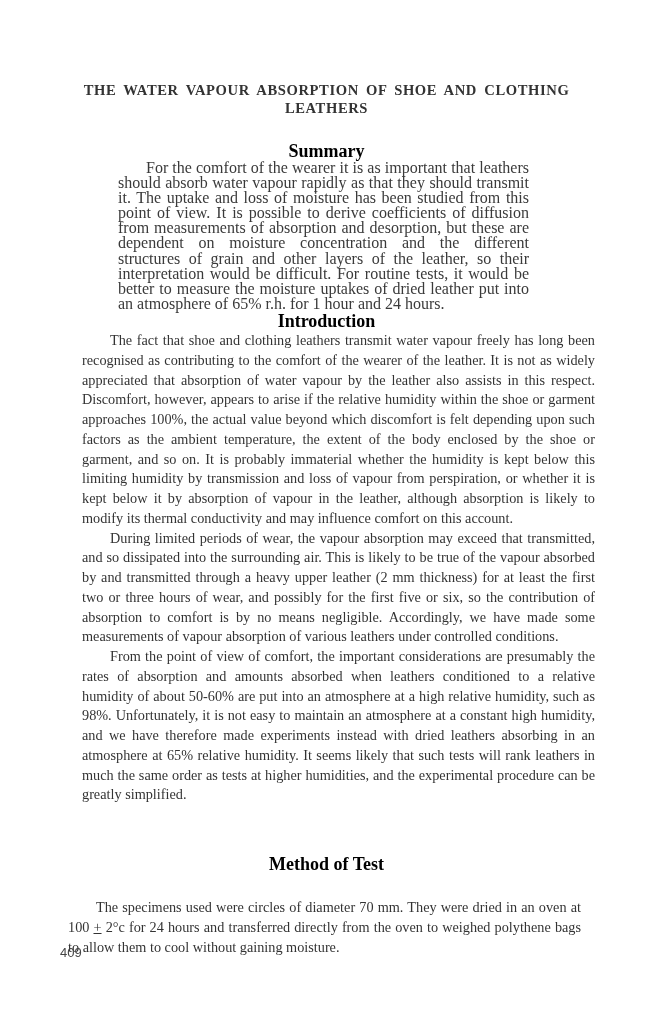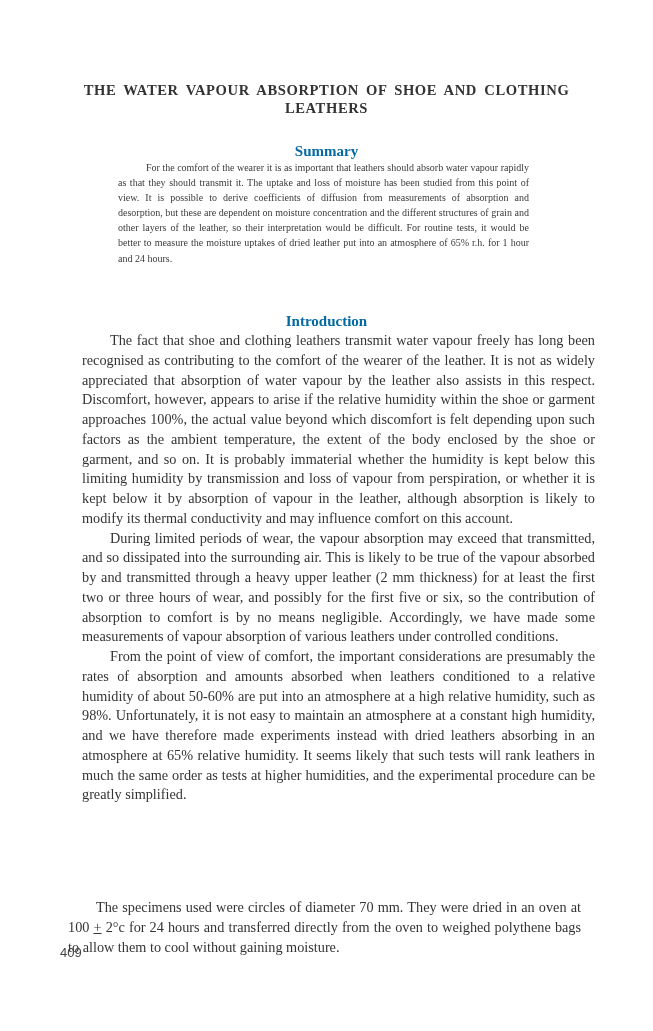--- a/index.html
+++ b/index.html
@@ -12,25 +12,25 @@
       position: absolute; left: 60px; width: 533px; top: 82px; text-align: center;
       font-weight: bold; font-size: 14.6px; line-height: 17.5px; letter-spacing: 0.6px; word-spacing: 3px;
       color: #333;
     }
     .author {
       position: absolute; left: 60px; width: 533px; top: 118px; text-align: center;
       font-weight: bold; font-size: 15px; line-height: 18px; color: #333;
     }
     .heading {
       position: absolute; left: 60px; width: 533px; text-align: center;
-      font-weight: bold; font-size: 15px; line-height: 17px; color: #0369a1;
+      font-weight: bold; font-size: 18px; line-height: 17px; color: #000000;
     }
     .summary {
       position: absolute; left: 118px; width: 411px; top: 160px;
-      font-size: 10px; line-height: 15.1px; text-align: justify; color: #3a3a3a;
+      font-size: 16px; line-height: 15.1px; text-align: justify; color: #3a3a3a;
     }
     .summary p { margin: 0; text-indent: 28px; }
     .body-block {
       position: absolute; left: 68px; width: 513px;
       font-size: 14.25px; line-height: 19.75px; text-align: justify; color: #333;
     }
     .body-block p { margin: 0; text-indent: 28px; }
     .page-number {
       position: absolute; left: 60px; width: 533px; top: 945px; 
       font-family: "Liberation Sans", "DejaVu Sans", sans-serif; font-size: 13px; color: #444;
@@ -49,18 +49,19 @@
     <p>For the comfort of the wearer it is as important that leathers should absorb water vapour rapidly as that they should transmit it. The uptake and loss of moisture has been studied from this point of view. It is possible to derive coefficients of diffusion from measurements of absorption and desorption, but these are dependent on moisture concentration and the different structures of grain and other layers of the leather, so their interpretation would be difficult. For routine tests, it would be better to measure the moisture uptakes of dried leather put into an atmosphere of 65% r.h. for 1 hour and 24 hours.</p>
   </div>
 
   <div class="heading" style="top:313px;">Introduction</div>
   <div class="body-block" style="top:331px;margin-left:14px;">
     <p>The fact that shoe and clothing leathers transmit water vapour freely has long been recognised as contributing to the comfort of the wearer of the leather. It is not as widely appreciated that absorption of water vapour by the leather also assists in this respect. Discomfort, however, appears to arise if the relative humidity within the shoe or garment approaches 100%, the actual value beyond which discomfort is felt depending upon such factors as the ambient temperature, the extent of the body enclosed by the shoe or garment, and so on. It is probably immaterial whether the humidity is kept below this limiting humidity by transmission and loss of vapour from perspiration, or whether it is kept below it by absorption of vapour in the leather, although absorption is likely to modify its thermal conductivity and may influence comfort on this account.</p>
     <p>During limited periods of wear, the vapour absorption may exceed that transmitted, and so dissipated into the surrounding air. This is likely to be true of the vapour absorbed by and transmitted through a heavy upper leather (2 mm thickness) for at least the first two or three hours of wear, and possibly for the first five or six, so the contribution of absorption to comfort is by no means negligible. Accordingly, we have made some measurements of vapour absorption of various leathers under controlled conditions.</p>
     <p>From the point of view of comfort, the important considerations are presumably the rates of absorption and amounts absorbed when leathers conditioned to a relative humidity of about 50-60% are put into an atmosphere at a high relative humidity, such as 98%. Unfortunately, it is not easy to maintain an atmosphere at a constant high humidity, and we have therefore made experiments instead with dried leathers absorbing in an atmosphere at 65% relative humidity. It seems likely that such tests will rank leathers in much the same order as tests at higher humidities, and the experimental procedure can be greatly simplified.</p>
   </div>
 
+  <div class="heading" style="top:856px;">Method of Test</div>
   <div class="body-block" style="top:890px;margin-top:8px;">
     <p><span>The specimens used were circles of diameter 70 mm. They were dried in an oven at 100 </span><span class="pm">+</span><span> 2°c for 24 hours and transferred directly from the oven to weighed polythene bags to allow them to cool without gaining moisture.</span></p>
   </div>
 
   <div class="page-number">409</div>
 </div>
 
 </body></html>

